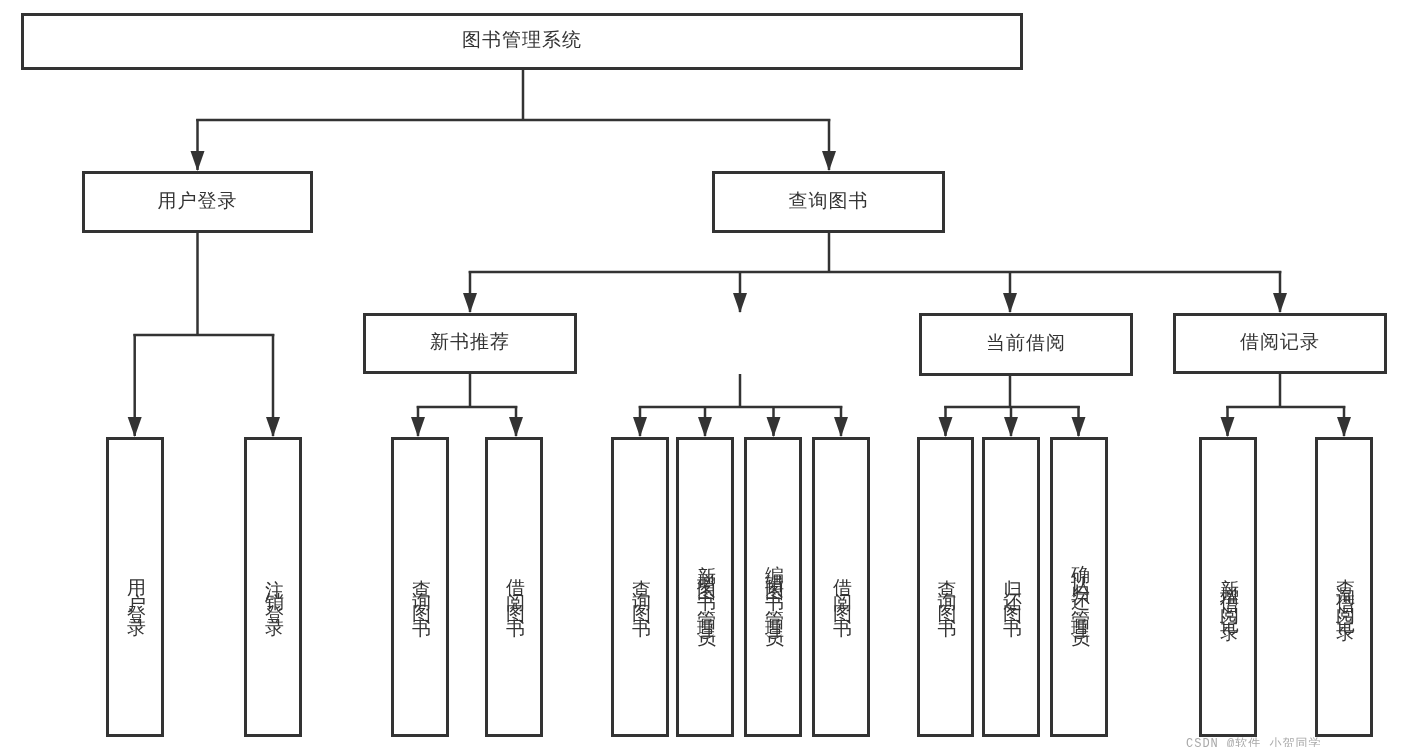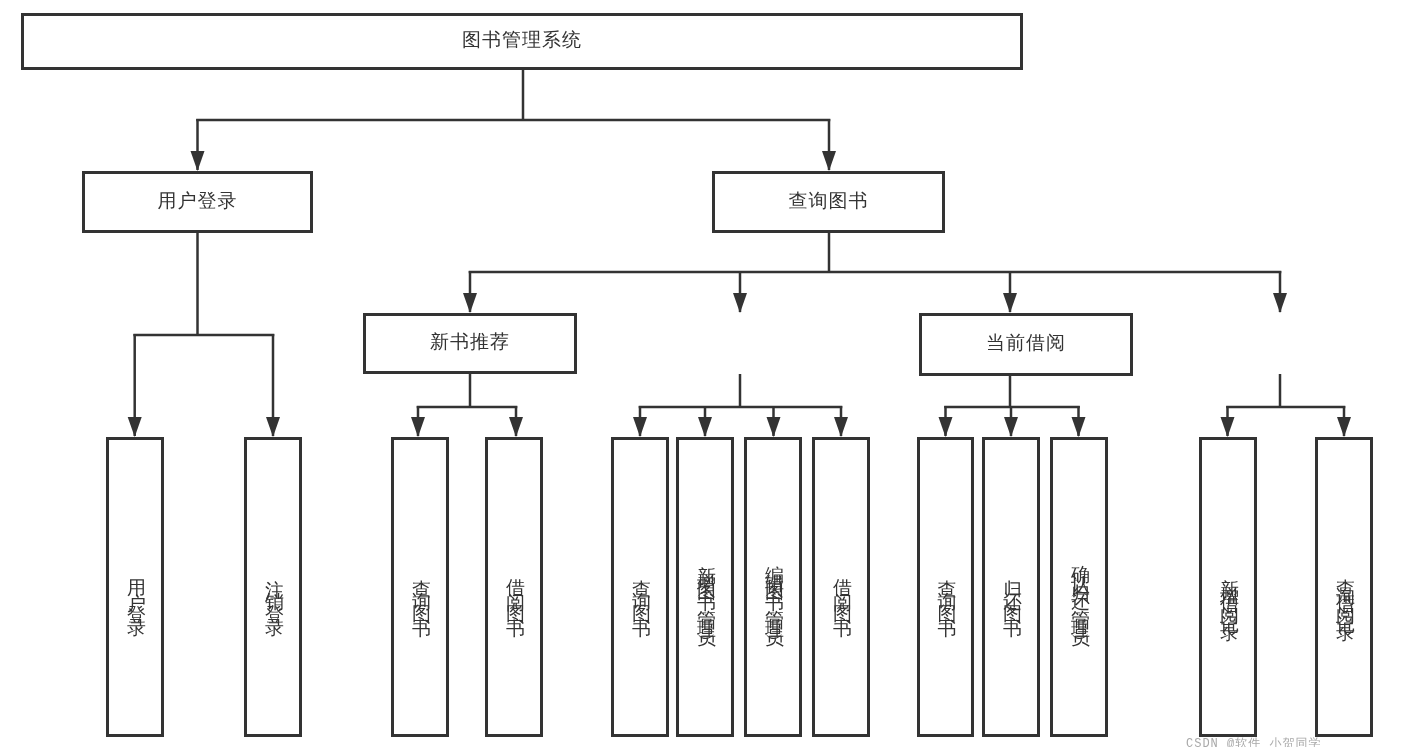--- a/index.html
+++ b/index.html
@@ -106,20 +106,21 @@
     </g>
   </svg>
 
   <div class="box" style="left:21px;top:13px;width:1002px;height:57px;">图书管理系统</div>
 
   <div class="box" style="left:82px;top:171px;width:231px;height:62px;">用户登录</div>
   <div class="box" style="left:712px;top:171px;width:233px;height:62px;">查询图书</div>
 
   <div class="box" style="left:363px;top:313px;width:214px;height:61px;">新书推荐</div>
   <div class="box" style="left:903px;top:313px;width:214px;height:63px;margin-left:16px;">当前借阅</div>
+  <div class="box" style="left:1173px;top:313px;width:214px;height:61px;">借阅记录</div>
 
   <div class="box vbox" style="left:106px;top:437px;width:58px;height:300px;">用户登录</div>
   <div class="box vbox" style="left:244px;top:437px;width:58px;height:300px;">注销登录</div>
 
   <div class="box vbox" style="left:391px;top:437px;width:58px;height:300px;">查询图书</div>
   <div class="box vbox" style="left:485px;top:437px;width:58px;height:300px;">借阅图书</div>
 
   <div class="box vbox" style="left:611px;top:437px;width:58px;height:300px;">查询图书</div>
   <div class="box vbox long" style="left:676px;top:437px;width:58px;height:300px;">新增图书（管理员）</div>
   <div class="box vbox long" style="left:744px;top:437px;width:58px;height:300px;">编辑图书（管理员）</div>

